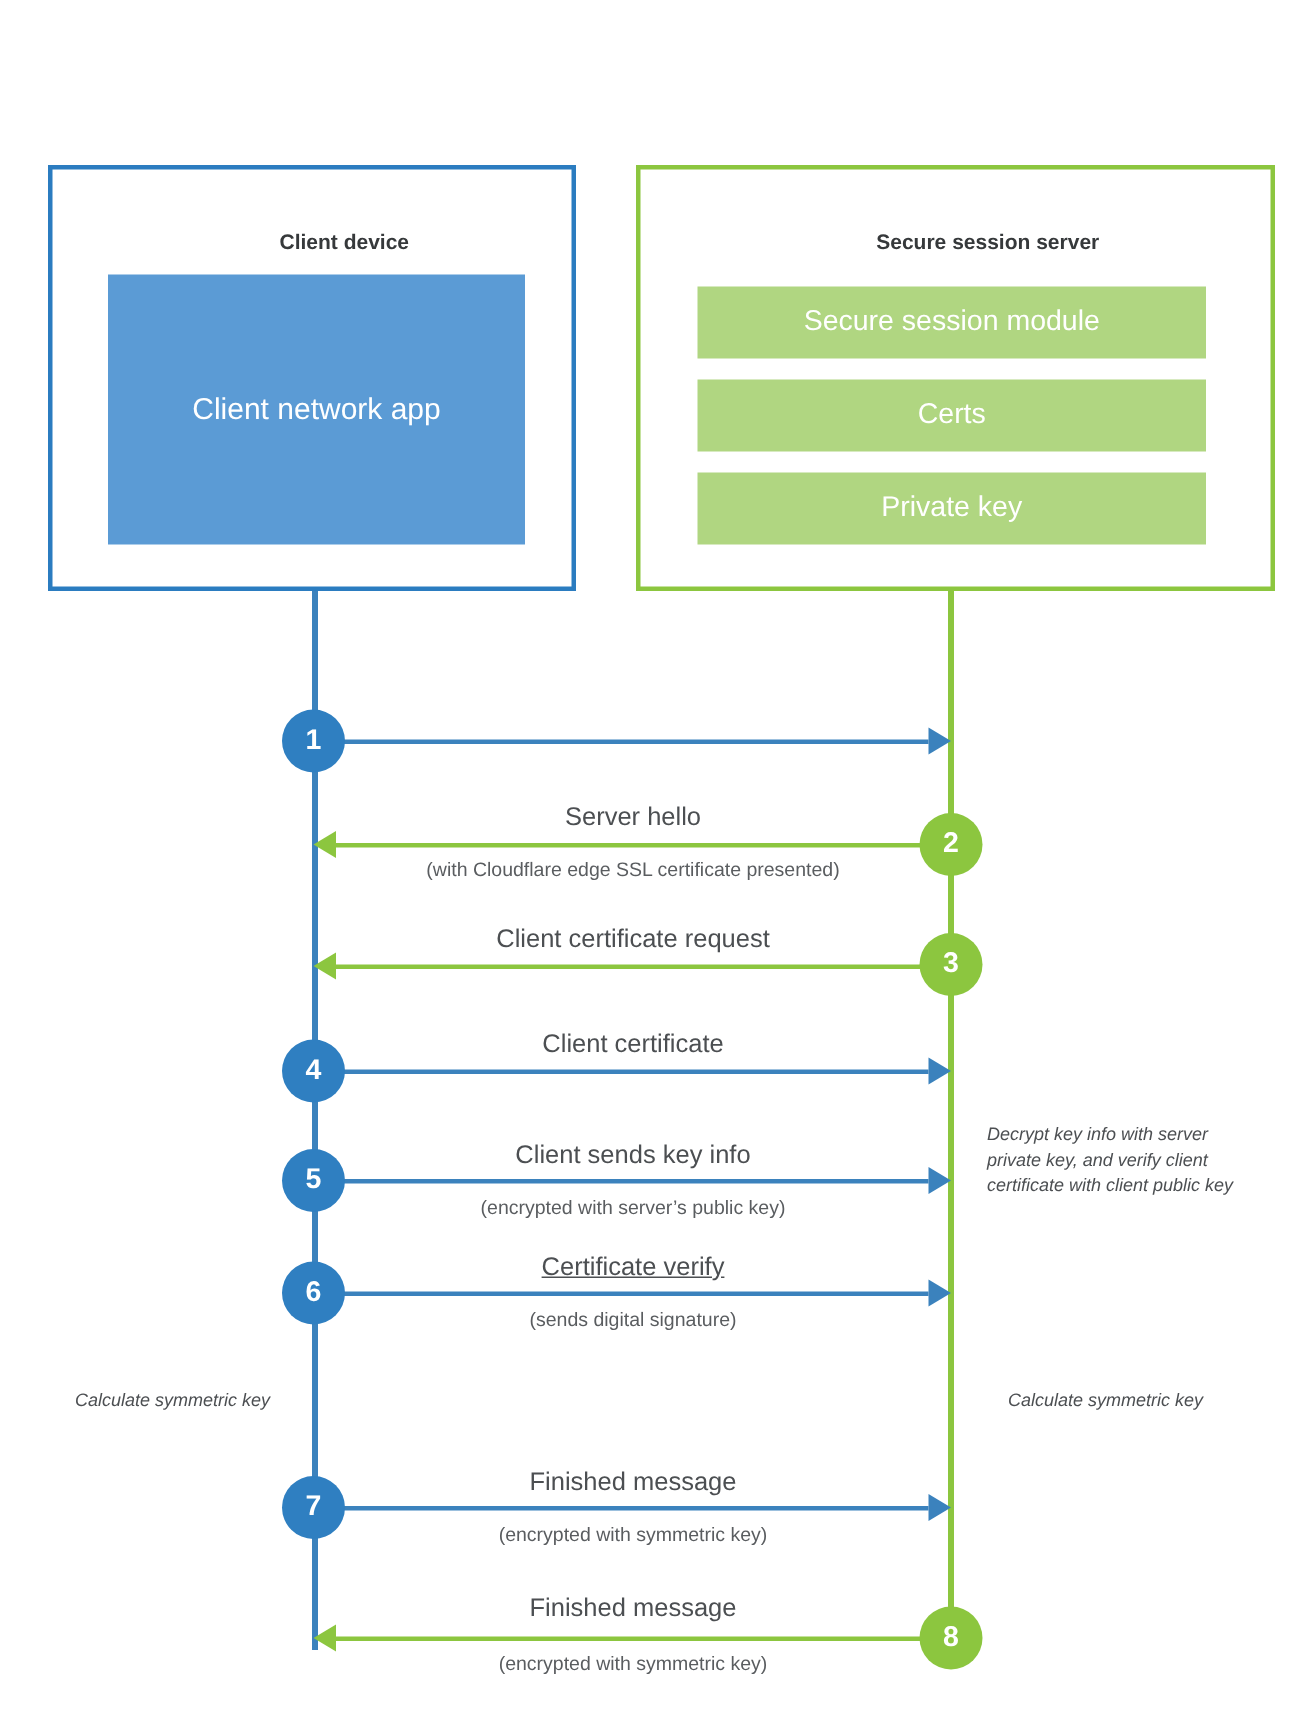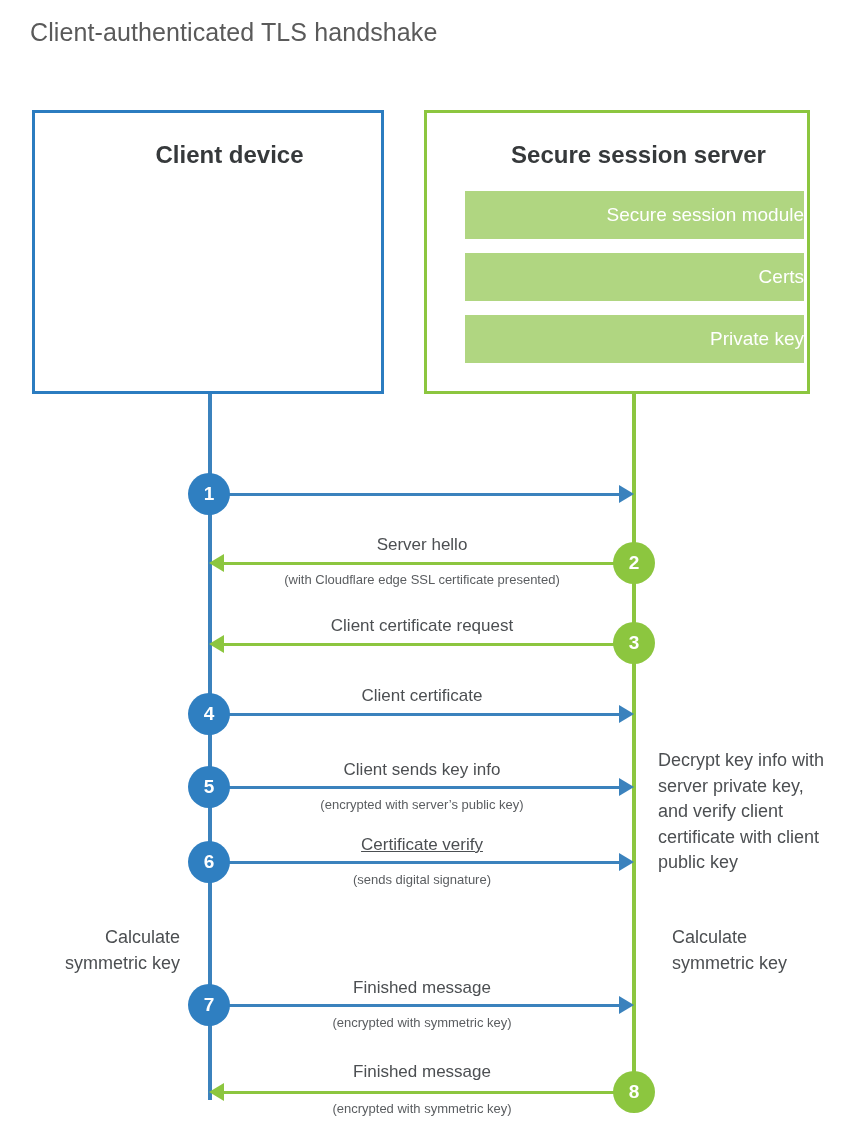--- a/index.html
+++ b/index.html
@@ -42,31 +42,31 @@
   .party-box.client {
     left: 32px;
     top: 110px;
     width: 352px;
     height: 284px;
     border: 3px solid #2b7cc0;
   }
   .party-box.server {
     left: 424px;
     top: 110px;
-    width: 386px;
+    width: 426px;
     height: 284px;
     border: 3px solid #8cc63f;
   }
   .party-title {
     position: absolute;
     left: 0;
     right: 0;
-    top: 28px;
-    text-align: center;
-    font-size: 24px;
+    top: 40px;
+    text-align: center;
+    font-size: 14px;
     font-weight: bold;
     color: #36393b;
     padding-left: 43px;
   }
 
   .client-app-block {
     position: absolute;
     left: 37px;
     top: 70px;
     width: 278px;
@@ -87,21 +87,21 @@
     top: 78px;
     width: 339px;
   }
   .server-bar {
     width: 100%;
     height: 48px;
     background: #b0d681;
     margin-bottom: 14px;
     display: flex;
     align-items: center;
-    justify-content: flex-end;
+    justify-content: center;
     color: #ffffff;
     font-size: 19px;
   }
   .server-bar:last-child { margin-bottom: 0; }
 
   
   .lifeline {
     position: absolute;
     width: 4px;
     top: 394px;
@@ -157,36 +157,39 @@
   .msg-sublabel {
     position: absolute;
     text-align: center;
     font-size: 13px;
     color: #5a5d60;
     white-space: nowrap;
   }
 
   .side-note {
     position: absolute;
-    font-size: 18px;
+    font-size: 12px;
     line-height: 1.42;
     color: #4c4f52;
+    font-style: italic;
   }
   .side-note.right-align { text-align: right; }
   .side-note.left-align { text-align: left; }
 </style>
 </head>
 <body>
 
 <div id="diagram-root">
 
-  <div class="page-title">Client-authenticated TLS handshake</div>
 
   <div class="party-box client">
     <div class="party-title">Client device</div>
+    <div class="client-app-block">
+      <span>Client network app</span>
+    </div>
   </div>
 
   <div class="party-box server">
     <div class="party-title">Secure session server</div>
     <div class="server-bars">
       <div class="server-bar">
         <span>Secure session module</span>
       </div>
       <div class="server-bar">
         <span>Certs</span>

